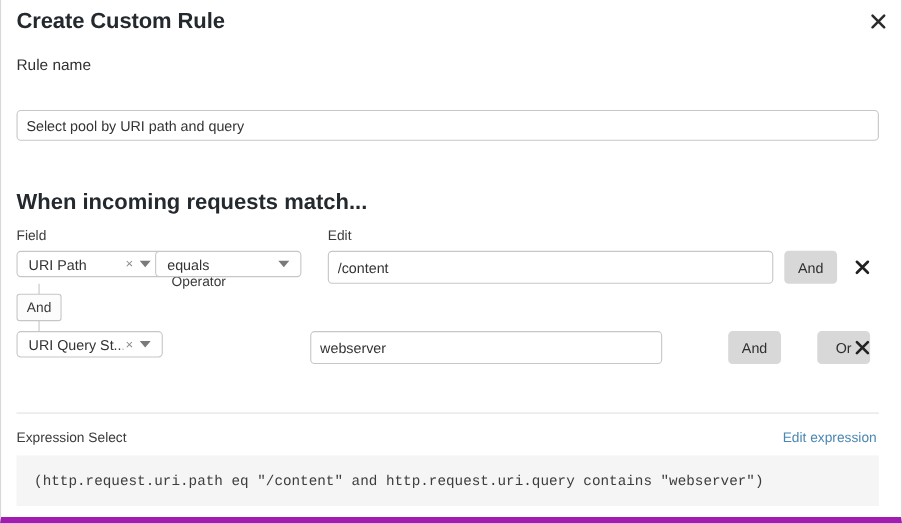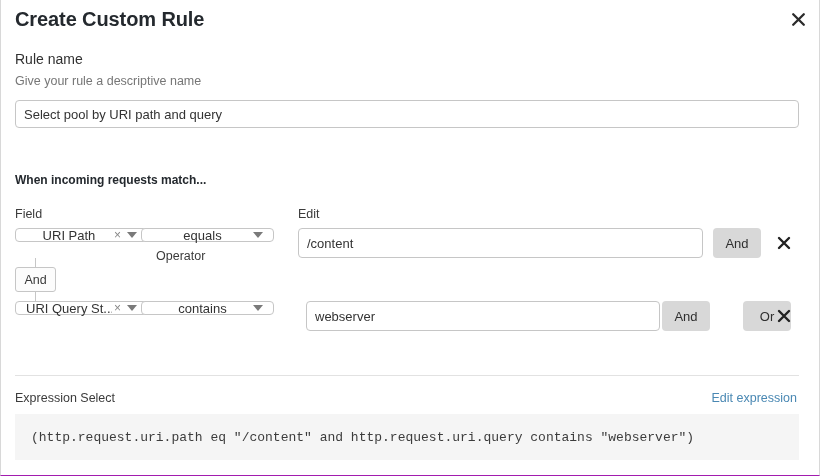--- a/index.html
+++ b/index.html
@@ -9,21 +9,21 @@
     background: #ffffff;
     font-family: "Liberation Sans", sans-serif;
     -webkit-font-smoothing: antialiased;
   }
   #dialog {
     position: relative;
     width: 820px; height: 476px;
     background: #ffffff;
     border-left: 1px solid #d8d8d8;
     border-right: 1px solid #d8d8d8;
-    border-bottom: 1px solid #a21caf;
+    border-bottom: 6px solid #a21caf;
     overflow: hidden;
     text-decoration: underline;
   }
 
   
   #title {
     position: absolute; left: 14px; top: 8px;
     font-size: 20px; font-weight: bold; color: #24292e;
     letter-spacing: -0.1px;
   }
@@ -51,45 +51,44 @@
     background: #fff;
     font-family: "Liberation Sans", sans-serif;
     font-size: 13px; color: #333;
     padding: 0 8px;
     outline: none;
   }
 
   
   #section-heading {
     position: absolute; left: 14px; top: 173px;
-    font-size: 12px; font-weight: bold; color: #24292e;
+    font-size: 20px; font-weight: bold; color: #24292e;
   }
 
   
   .col-label {
     position: absolute; top: 207px;
     font-size: 12.5px; color: #3b3b3b;
   }
   #label-field    { left: 14px; }
   #label-operator { left: 155px; margin-top: 42px; }
   #label-value    { left: 297px; }
 
   
   .row { position: absolute; left: 0; width: 820px; height: 30px; }
   #row-1 { top: 228px; }
   #row-2 { top: 301px; }
 
   .select-box {
-    position: absolute; top: 0; height: 14px;
+    position: absolute; top: 0; height: 24px;
     border: 1px solid #c6c6c6; border-radius: 4px;
     background: #fff;
     display: flex; align-items: center;
     padding: 0 6px 0 10px;
     cursor: pointer;
-    text-align: center;
   }
   .select-text {
     flex: 1 1 auto;
     font-size: 13px; color: #333;
     white-space: nowrap; overflow: hidden;
   }
   .clear-x {
     flex: 0 0 auto;
     font-size: 12px; color: #888;
     padding: 0 6px 0 2px; line-height: 1;
@@ -109,21 +108,21 @@
 
   .value-input {
     position: absolute; top: 0; height: 30px;
     border: 1px solid #c6c6c6; border-radius: 4px;
     background: #fff;
     font-family: "Liberation Sans", sans-serif;
     font-size: 13px; color: #333;
     padding: 0 8px; outline: none;
   }
   #value-1 { left: 297px; width: 405px; }
-  #value-2 { left: 305px; width: 354px; }
+  #value-2 { left: 281px; width: 320px; }
 
   .logic-btn {
     position: absolute; top: 0; height: 30px;
     background: #d8d8d8; border: none; border-radius: 4px;
     font-family: "Liberation Sans", sans-serif;
     font-size: 13px; color: #2f2f2f;
     display: flex; align-items: center; justify-content: center;
     cursor: pointer;
   }
   #and-1 { left: 712px; width: 48px; }
@@ -191,21 +190,20 @@
 
   <div id="title">Create Custom Rule</div>
 
   <div id="close-btn">
     <svg width="15" height="15" viewBox="0 0 15 15" aria-hidden="true">
       <path d="M2.2 2.2 L12.8 12.8 M12.8 2.2 L2.2 12.8" stroke="currentColor" stroke-width="2.3" stroke-linecap="round"></path>
     </svg>
   </div>
 
   <div id="rule-name-label">Rule name</div>
-  <div id="rule-name-help">Give your rule a descriptive name</div>
   <input id="rule-name-input" type="text" value="Select pool by URI path and query" style="">
 
   <div id="section-heading">When incoming requests match...</div>
 
   <div class="col-label" id="label-field">Field</div>
   <div class="col-label" id="label-operator">Operator</div>
   <div class="col-label" id="label-value">Edit</div>
 
   <div class="row" id="row-1">
     <div class="select-box field-select">
@@ -234,24 +232,20 @@
   <div id="connector-badge">And</div>
   <div id="connector-line-bottom"></div>
 
   <div class="row" id="row-2">
     <div class="select-box field-select">
       <span class="select-text">URI Query St...</span>
       <span class="clear-x">×</span>
       <span class="caret"></span>
     </div>
 
-    <div class="select-box operator-select">
-      <span class="select-text">contains</span>
-      <span class="caret"></span>
-    </div>
 
     <input class="value-input" id="value-2" type="text" value="webserver" style="">
 
     <div class="logic-btn" id="and-2">And</div>
     <div class="logic-btn" id="or-2">Or</div>
 
     <div class="delete-btn" id="delete-2">
       <svg width="14" height="14" viewBox="0 0 14 14" aria-hidden="true">
         <path d="M2 2 L12 12 M12 2 L2 12" stroke="currentColor" stroke-width="2.4" stroke-linecap="round"></path>
       </svg>

